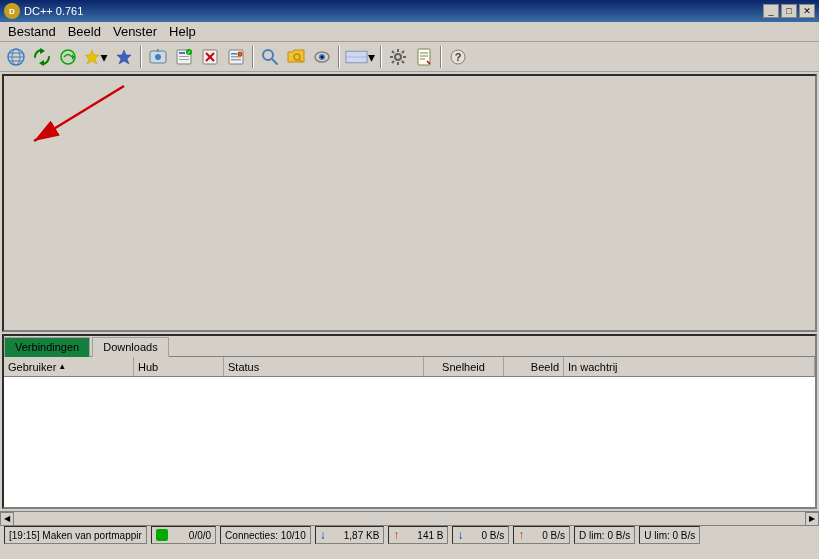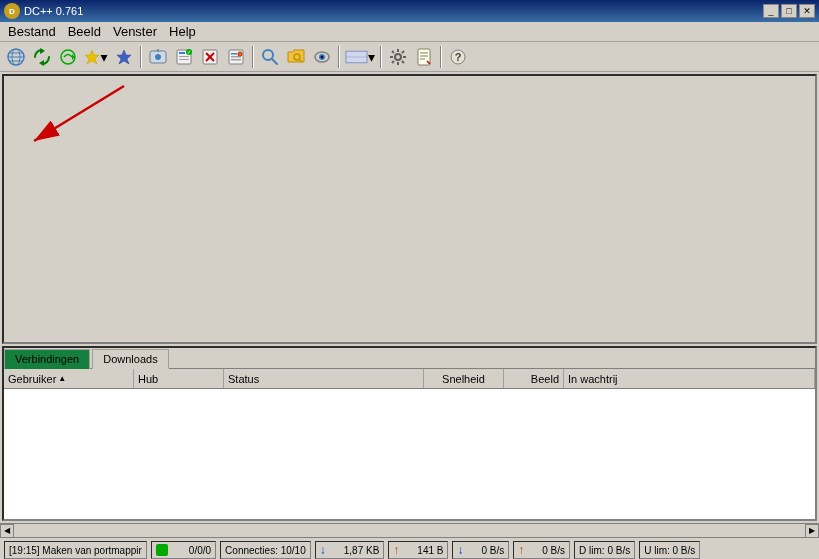--- a/index.html
+++ b/index.html
@@ -203,25 +203,25 @@
       border: 1px solid #808080;
       cursor: pointer;
       display: flex;
       align-items: center;
       justify-content: center;
       font-size: 8px;
     }
 
     
     .status-bar {
-      height: 22px;
+      height: 34px;
       background: #d4d0c8;
       border-top: 1px solid #808080;
       display: flex;
-      align-items: flex-end;
+      align-items: flex-start;
       padding: 0 4px;
       gap: 4px;
       font-size: 10px;
     }
     .status-segment {
       border: 1px inset #808080;
       padding: 1px 4px;
       height: 18px;
       display: flex;
       align-items: center;

